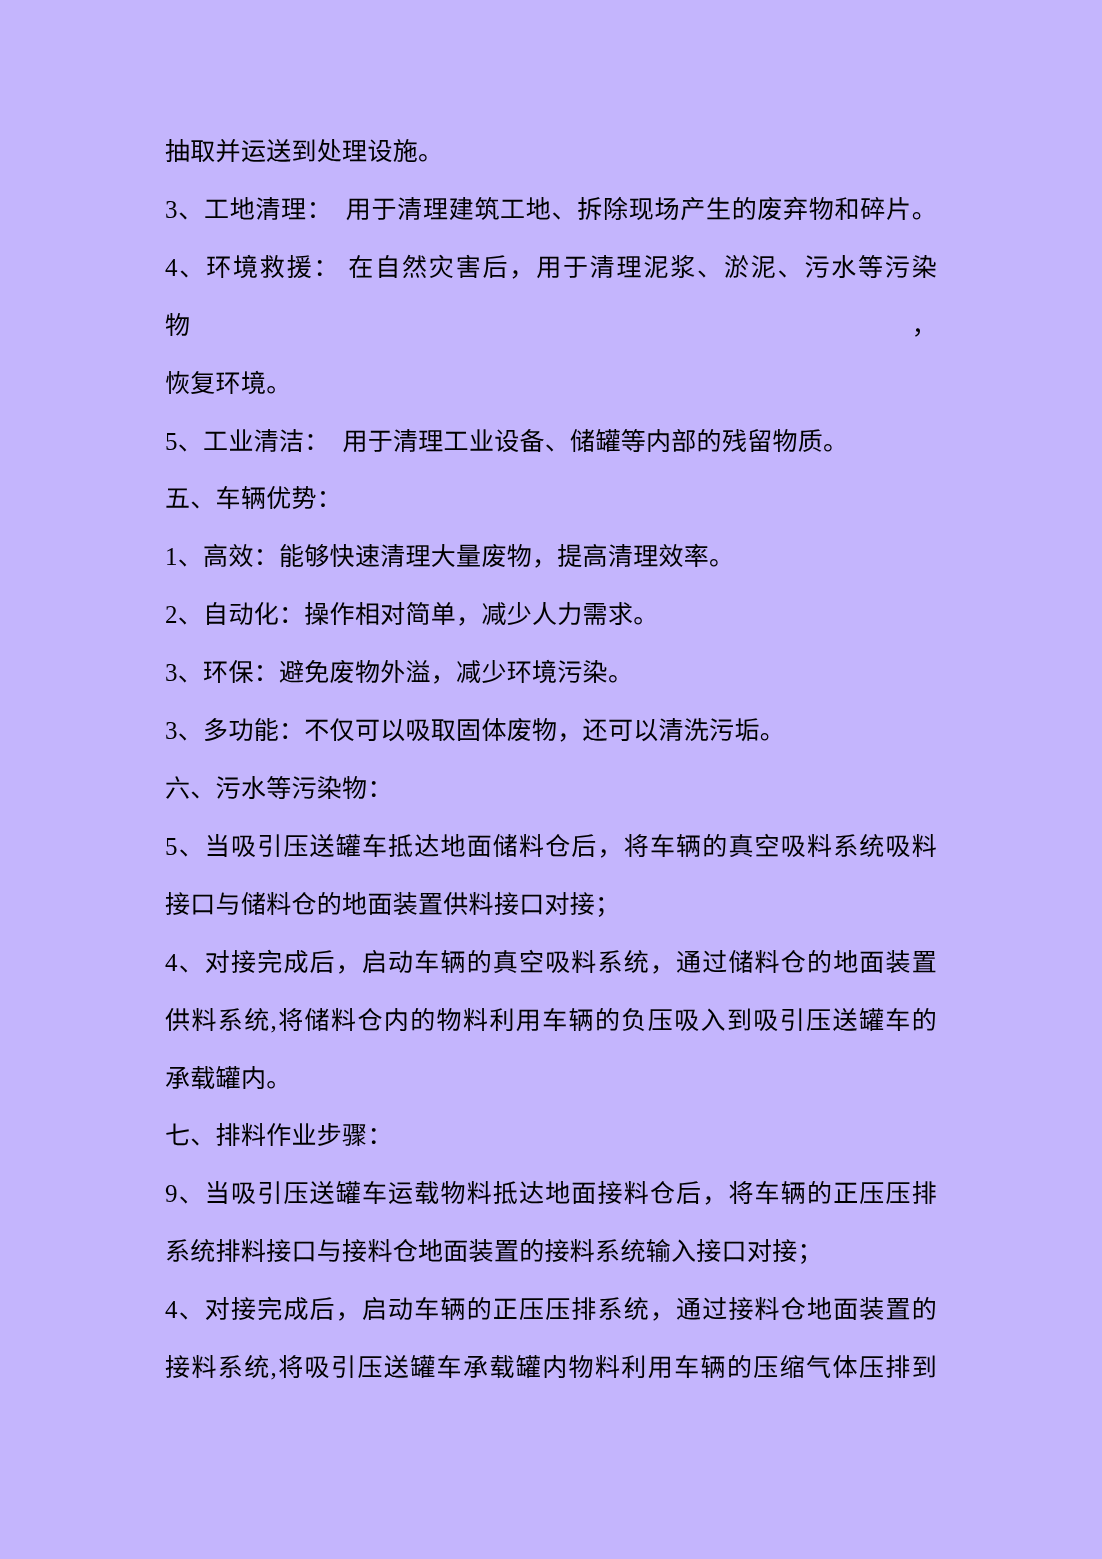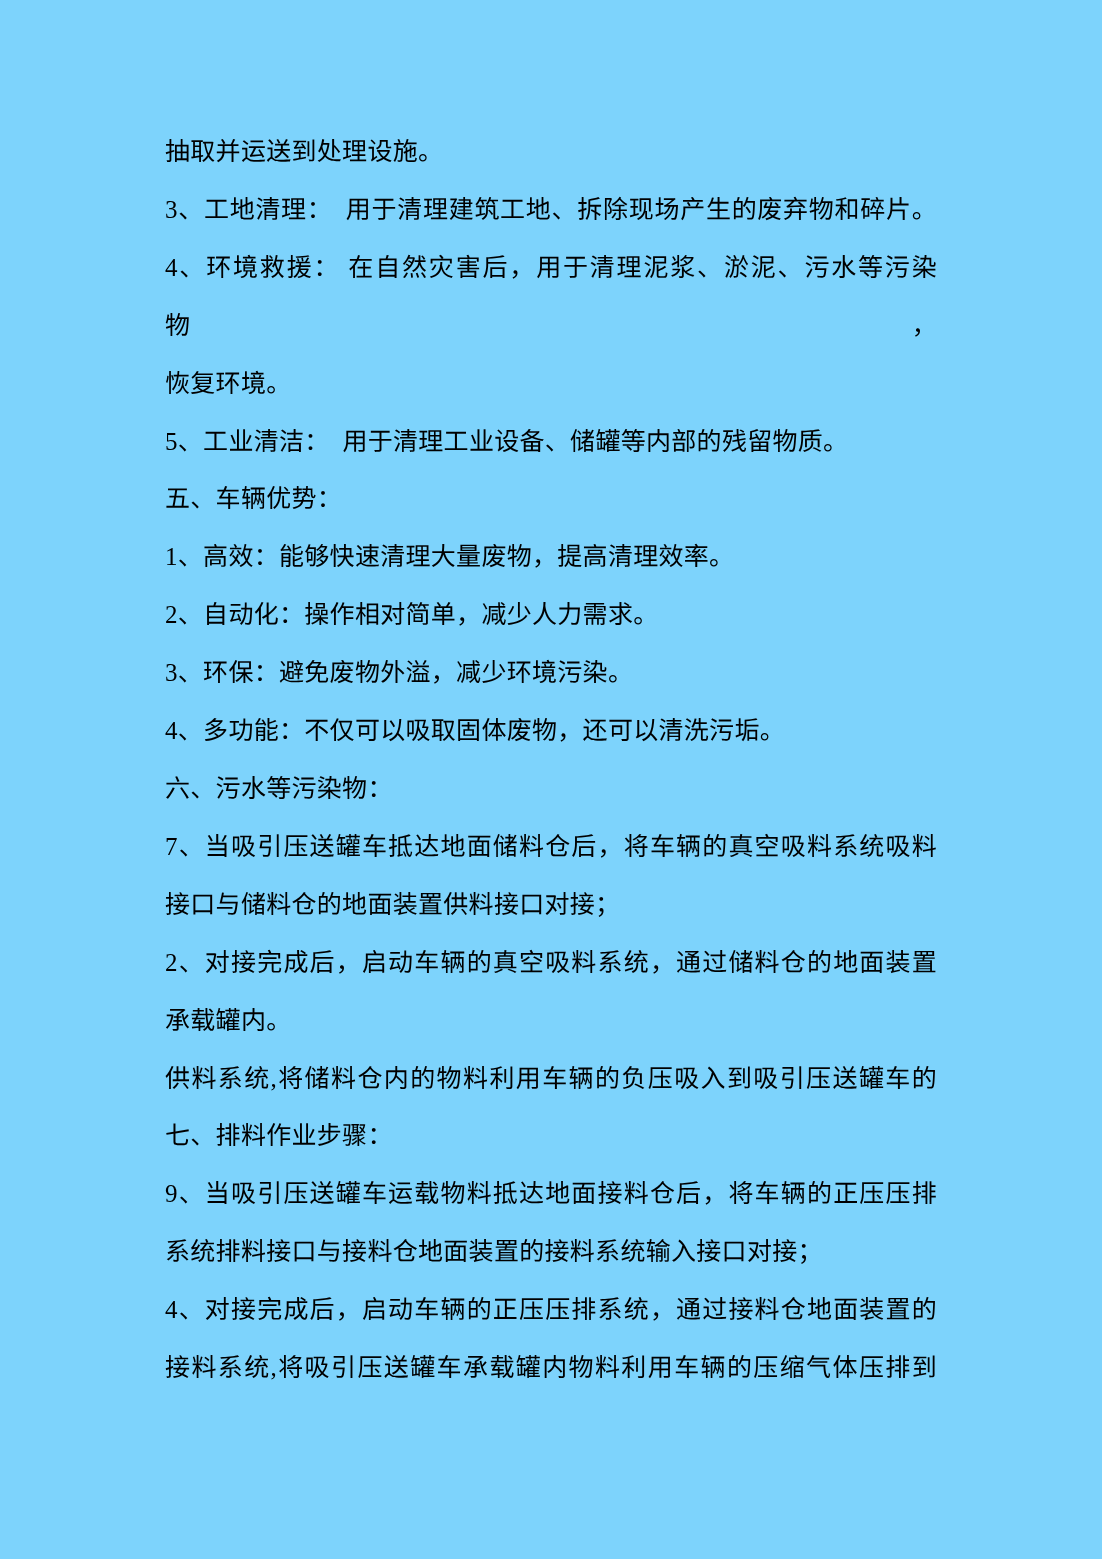--- a/index.html
+++ b/index.html
@@ -35,37 +35,37 @@
     white-space: normal;
     text-align: justify;
     text-align-last: justify;
     text-justify: inter-character;
     font-family: Liberation Serif, serif;
   }
 </style>
 </head>
 <body>
 
-<div class="page" style="background: #7dd3fc;">
+<div class="page" style="background: #c4b5fd;">
   <main class="doc-body" style="color: rgb(0, 0, 0);">
       <p class="line">抽取并运送到处理设施。</p>
       <p class="line flush">3、工地清理：　用于清理建筑工地、拆除现场产生的废弃物和碎片。</p>
       <p class="line flush">4、环境救援： 在自然灾害后，用于清理泥浆、淤泥、污水等污染物，</p>
       <p class="line">恢复环境。</p>
       <p class="line">5、工业清洁：　用于清理工业设备、储罐等内部的残留物质。</p>
       <p class="line">五、车辆优势：</p>
       <p class="line">1、高效：能够快速清理大量废物，提高清理效率。</p>
       <p class="line">2、自动化：操作相对简单，减少人力需求。</p>
       <p class="line">3、环保：避免废物外溢，减少环境污染。</p>
-      <p class="line">4、多功能：不仅可以吸取固体废物，还可以清洗污垢。</p>
+      <p class="line">3、多功能：不仅可以吸取固体废物，还可以清洗污垢。</p>
       <p class="line">六、污水等污染物：</p>
-      <p class="line flush">7、当吸引压送罐车抵达地面储料仓后，将车辆的真空吸料系统吸料</p>
+      <p class="line flush">5、当吸引压送罐车抵达地面储料仓后，将车辆的真空吸料系统吸料</p>
       <p class="line">接口与储料仓的地面装置供料接口对接；</p>
-      <p class="line flush">2、对接完成后，启动车辆的真空吸料系统，通过储料仓的地面装置</p>
+      <p class="line flush">4、对接完成后，启动车辆的真空吸料系统，通过储料仓的地面装置</p>
+      <p class="line flush">供料系统,将储料仓内的物料利用车辆的负压吸入到吸引压送罐车的</p>
       <p class="line">承载罐内。</p>
-      <p class="line flush">供料系统,将储料仓内的物料利用车辆的负压吸入到吸引压送罐车的</p>
       <p class="line">七、排料作业步骤：</p>
       <p class="line flush">9、当吸引压送罐车运载物料抵达地面接料仓后，将车辆的正压压排</p>
       <p class="line">系统排料接口与接料仓地面装置的接料系统输入接口对接；</p>
       <p class="line flush">4、对接完成后，启动车辆的正压压排系统，通过接料仓地面装置的</p>
       <p class="line flush">接料系统,将吸引压送罐车承载罐内物料利用车辆的压缩气体压排到</p>
     </main>
 </div>
 
 </body></html>

